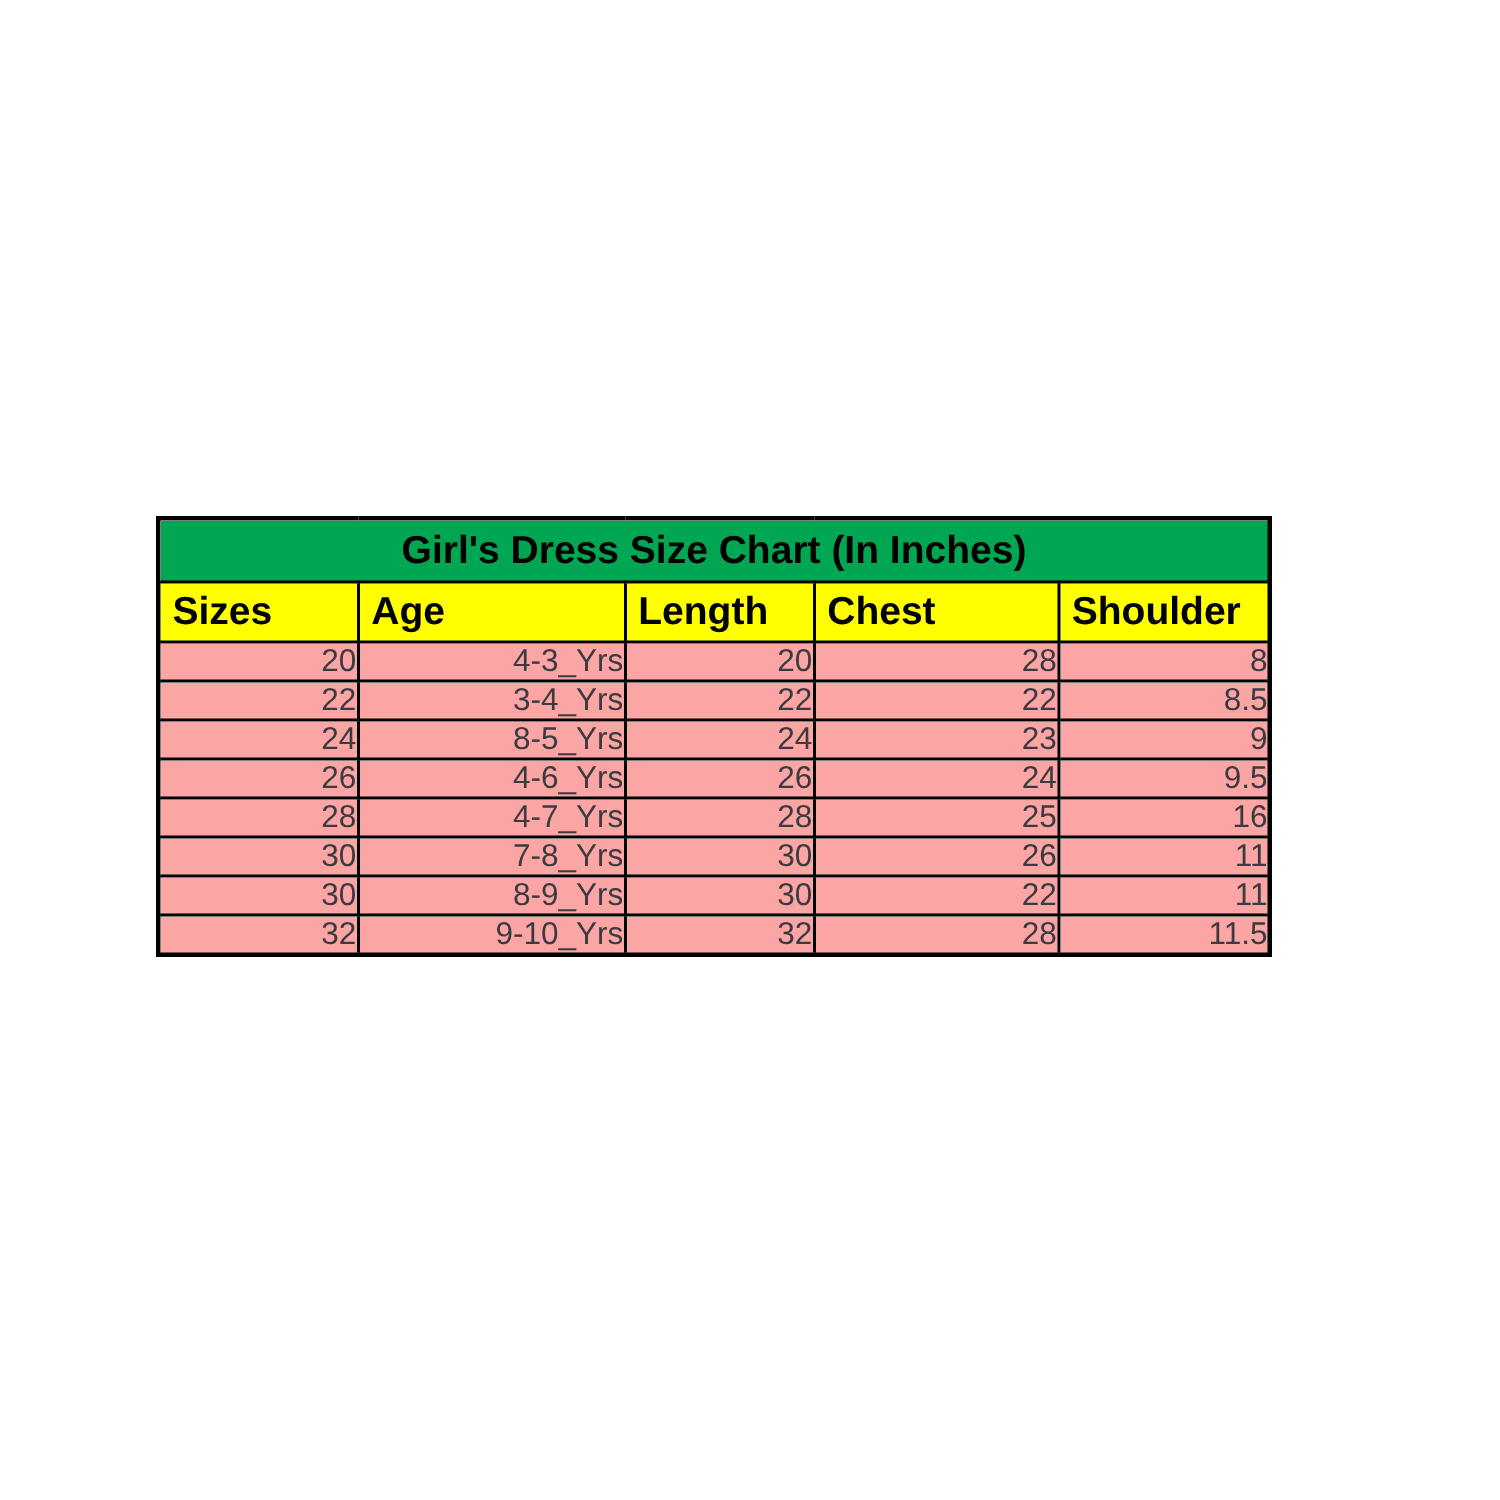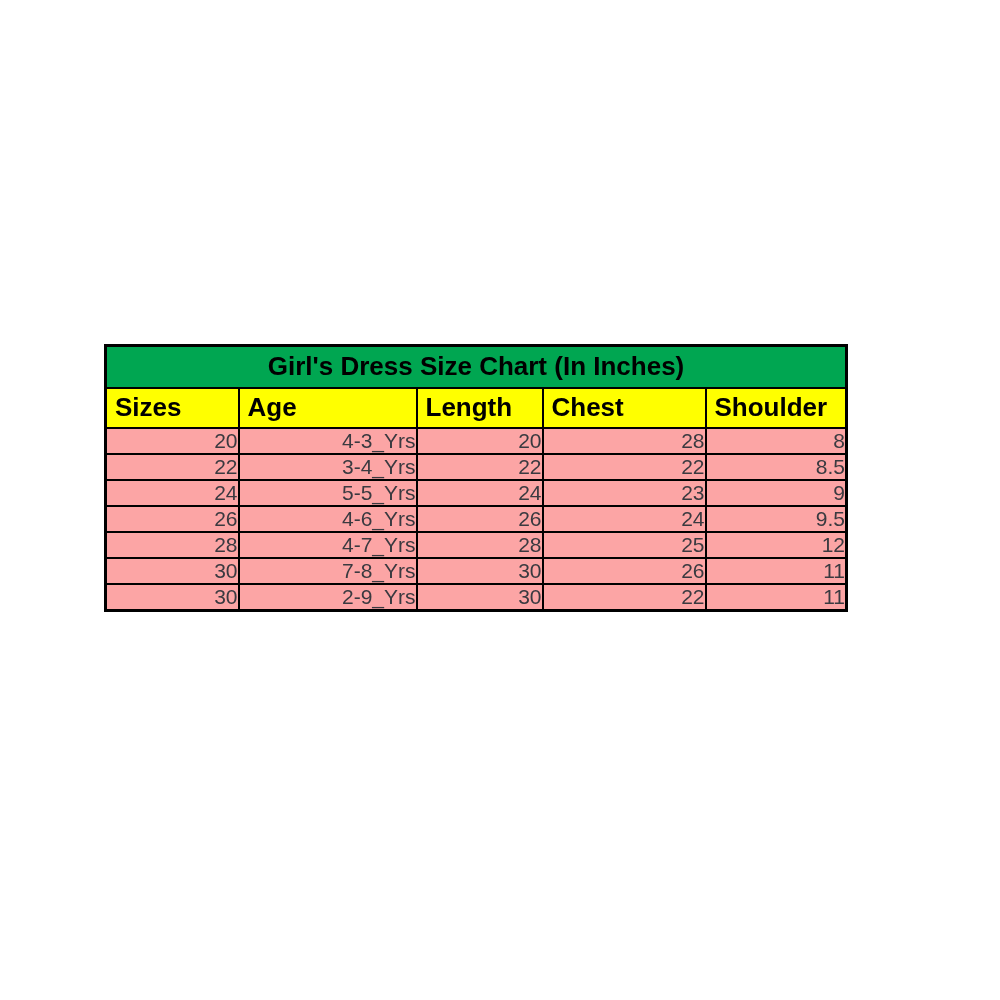--- a/index.html
+++ b/index.html
@@ -106,48 +106,55 @@
         </tr>
         <tr>
           <td>22</td>
           <td>3-4_Yrs</td>
           <td>22</td>
           <td>22</td>
           <td>8.5</td>
         </tr>
         <tr>
           <td>24</td>
-          <td>5-5_Yrs</td>
+          <td>8-5_Yrs</td>
           <td>24</td>
           <td>23</td>
           <td>9</td>
         </tr>
         <tr>
           <td>26</td>
           <td>4-6_Yrs</td>
           <td>26</td>
           <td>24</td>
           <td>9.5</td>
         </tr>
         <tr>
           <td>28</td>
           <td>4-7_Yrs</td>
           <td>28</td>
           <td>25</td>
-          <td>12</td>
+          <td>16</td>
         </tr>
         <tr>
           <td>30</td>
           <td>7-8_Yrs</td>
           <td>30</td>
           <td>26</td>
           <td>11</td>
         </tr>
         <tr>
           <td>30</td>
-          <td>2-9_Yrs</td>
+          <td>8-9_Yrs</td>
           <td>30</td>
           <td>22</td>
           <td>11</td>
+        </tr>
+        <tr>
+          <td>32</td>
+          <td>9-10_Yrs</td>
+          <td>32</td>
+          <td>28</td>
+          <td>11.5</td>
         </tr>
       </tbody>
   </table>
 </div>
 
 </body></html>

